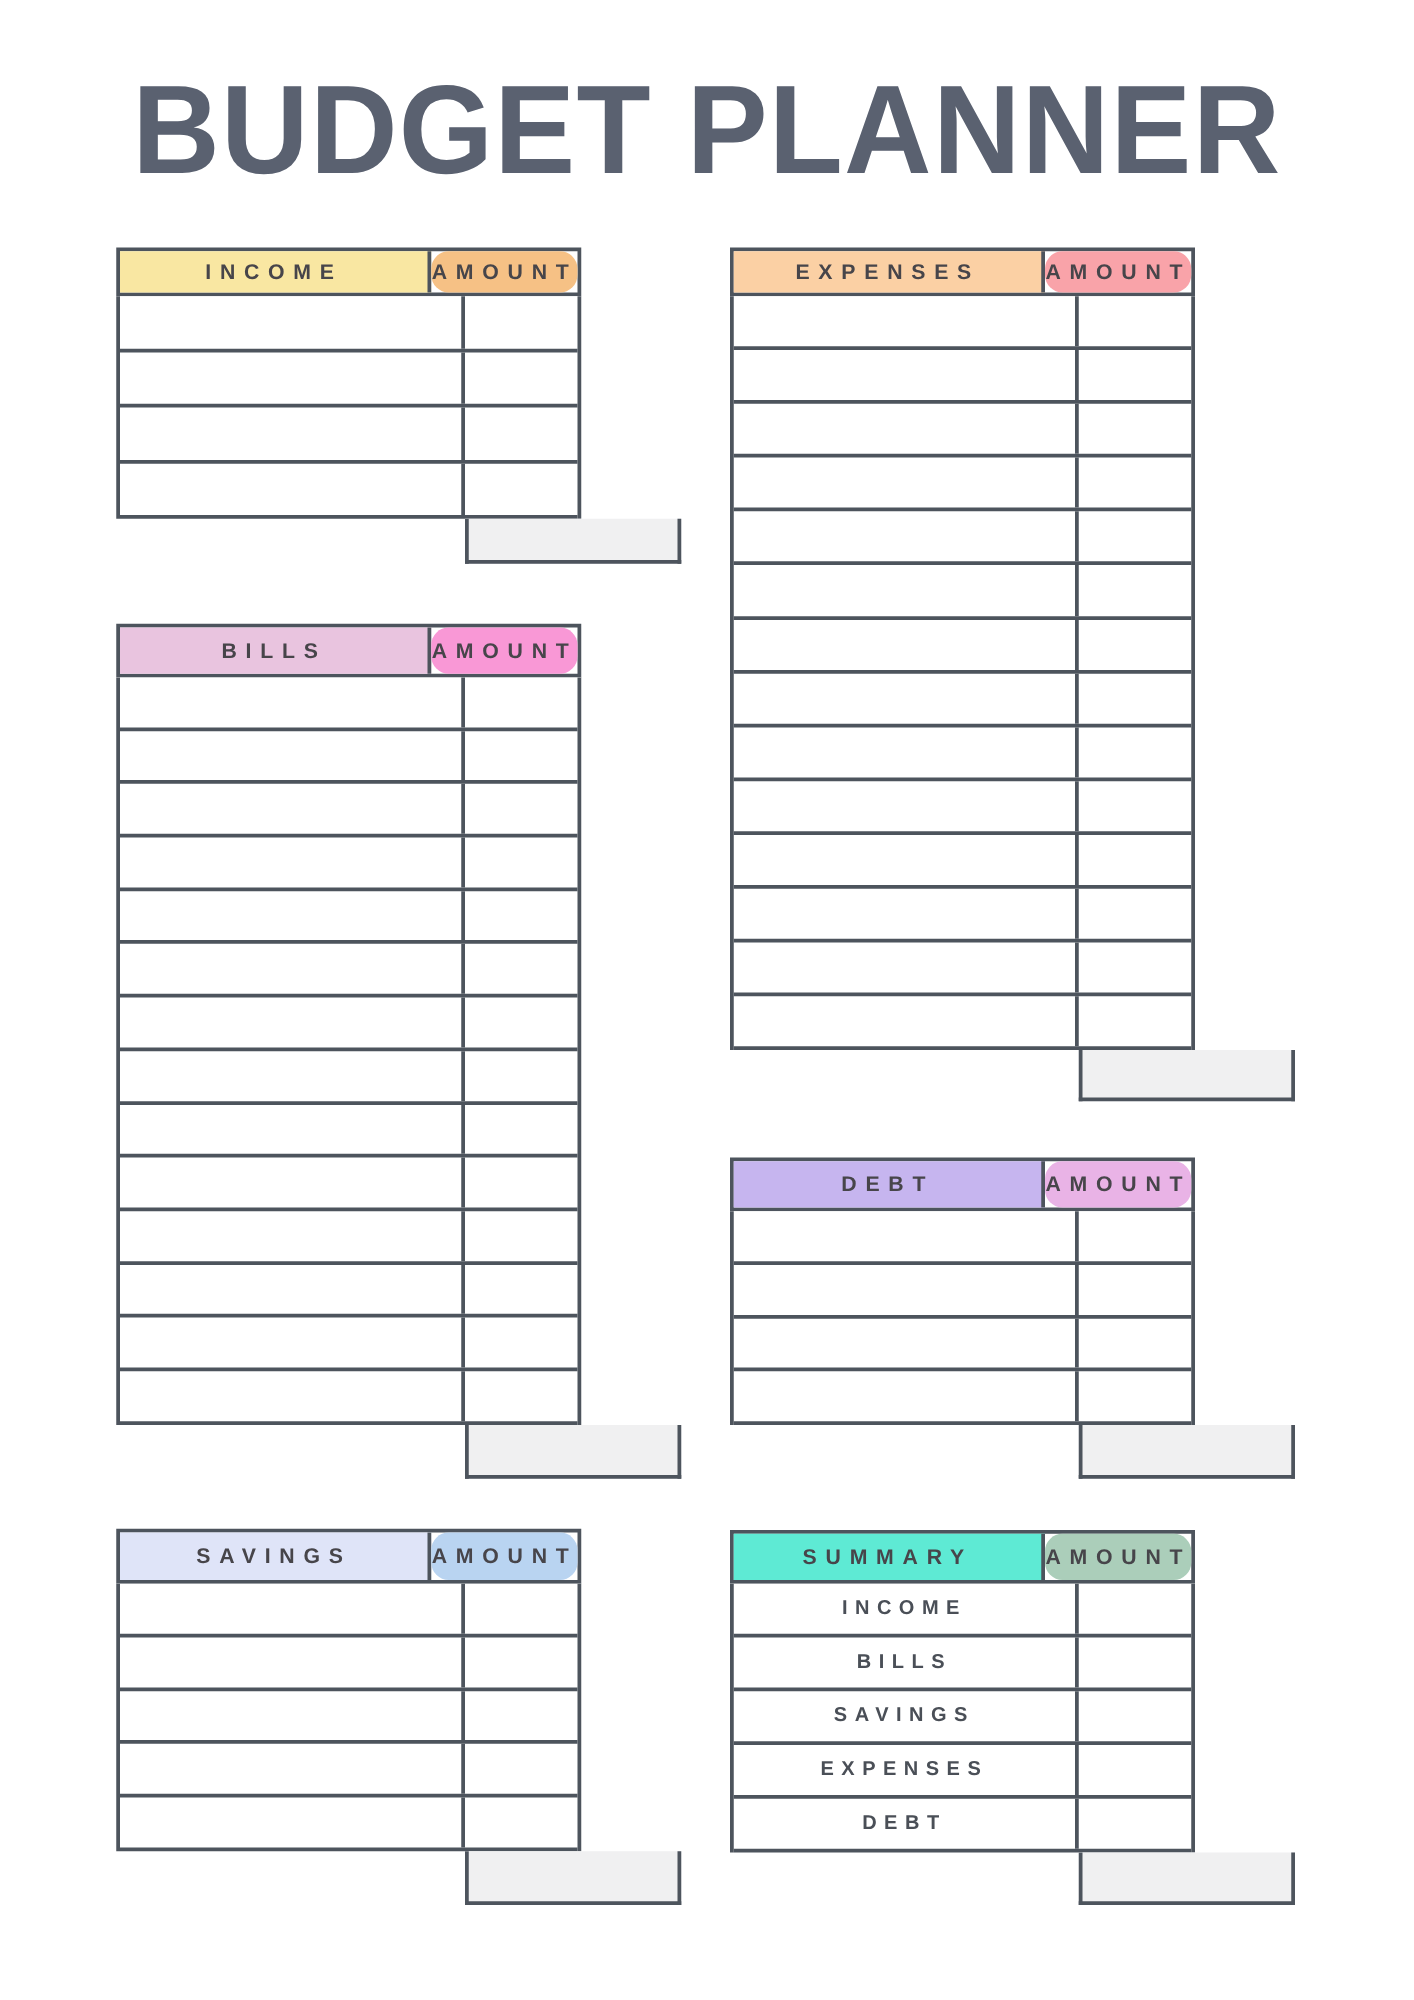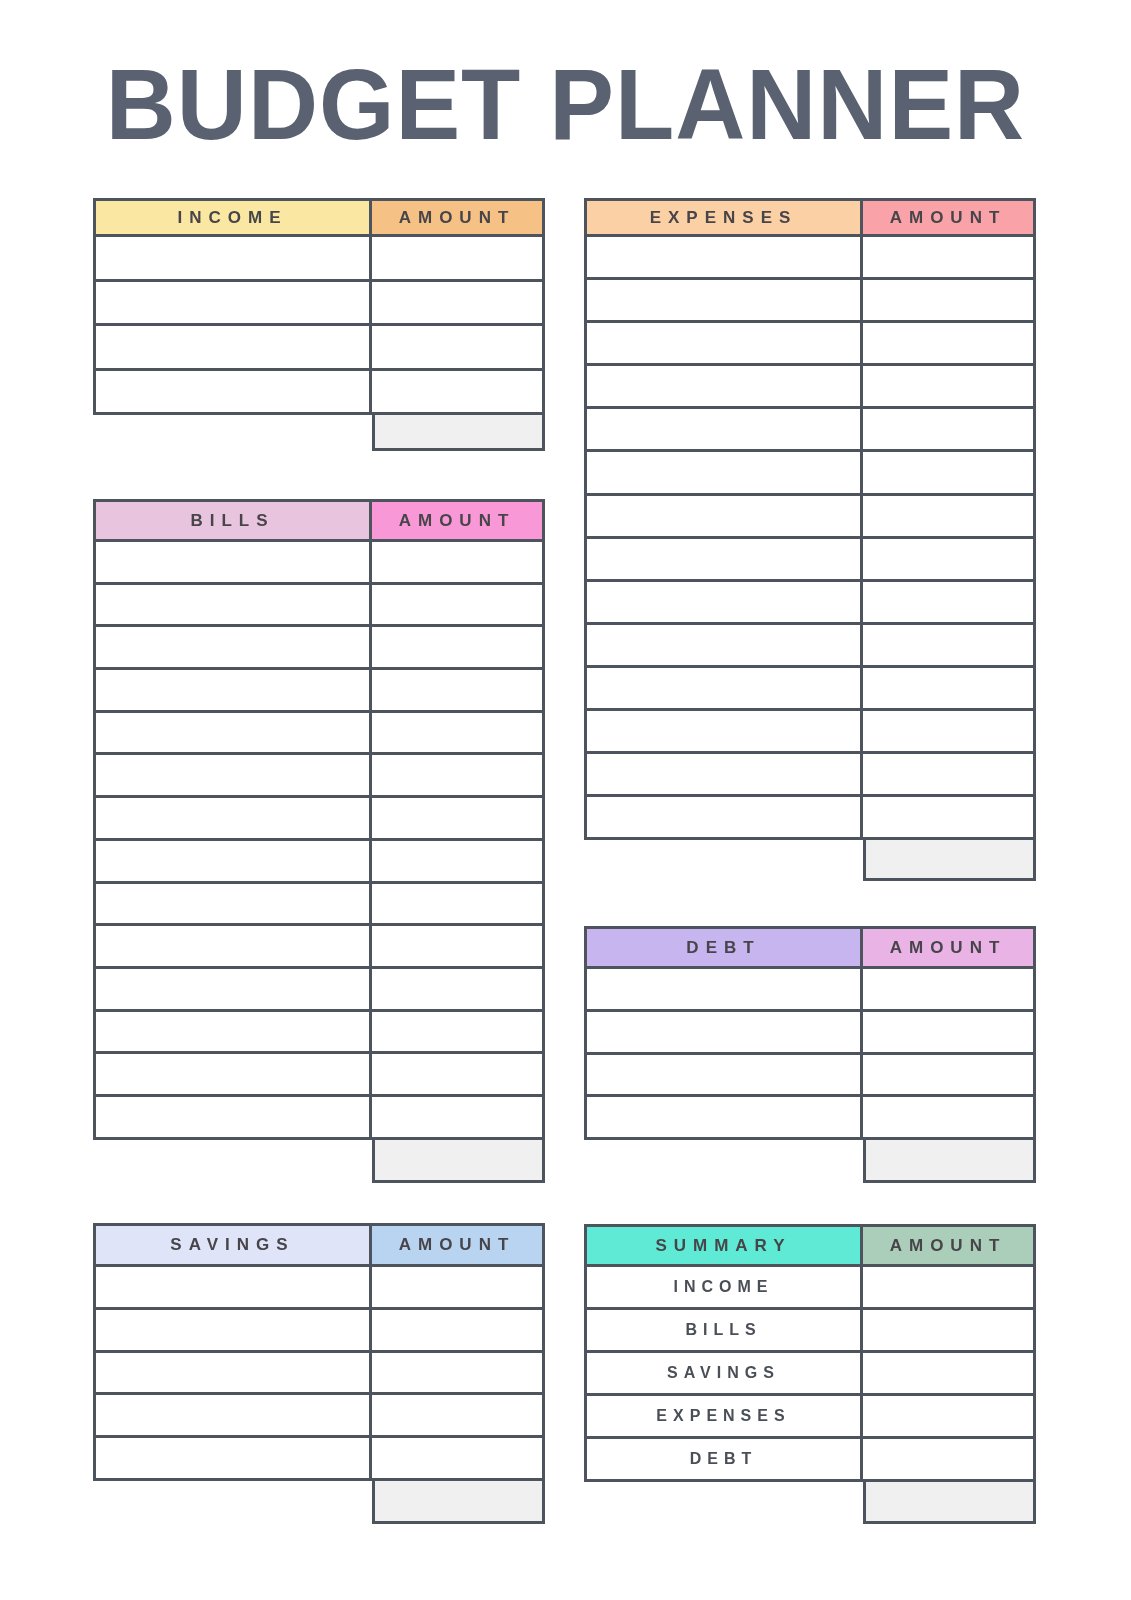--- a/index.html
+++ b/index.html
@@ -6,32 +6,32 @@
   body{
     width:1131px;height:1600px;position:relative;background:#ffffff;
     font-family:"Liberation Sans",sans-serif;overflow:hidden;
   }
   .page-title{
     position:absolute;top:46px;left:0;width:1131px;text-align:center;
     font-size:97px;font-weight:bold;letter-spacing:1px;
     transform:scaleY(1.04);transform-origin:top center;
     color:#5a6170;white-space:nowrap;
   }
-  .btable{position:absolute;width:452px;box-sizing:border-box;}
+  .btable{position:absolute;width:372px;box-sizing:border-box;}
   .bt-header{
     display:flex;box-sizing:border-box;border:3px solid #4d545d;
     height:var(--hdrH);
   }
   .bt-hcell{
     display:flex;align-items:center;justify-content:center;
     font-weight:bold;font-size:17px;letter-spacing:7px;color:#47454a;
     box-sizing:border-box;
   }
   .bt-hname{width:276px;border-right:3px solid #4d545d;}
-  .bt-hamt{flex:1;}
+  .bt-hamt{flex:1;border-radius:14px;}
   .bt-body{
     box-sizing:border-box;border-left:3px solid #4d545d;border-right:3px solid #4d545d;
     background:#ffffff;
   }
   .bt-row{
     display:flex;box-sizing:border-box;height:var(--rowH);
     border-bottom:3px solid #4d545d;
   }
   .bt-cell{box-sizing:border-box;display:flex;align-items:center;justify-content:center;}
   .bt-name{width:276px;border-right:3px solid #4d545d;

